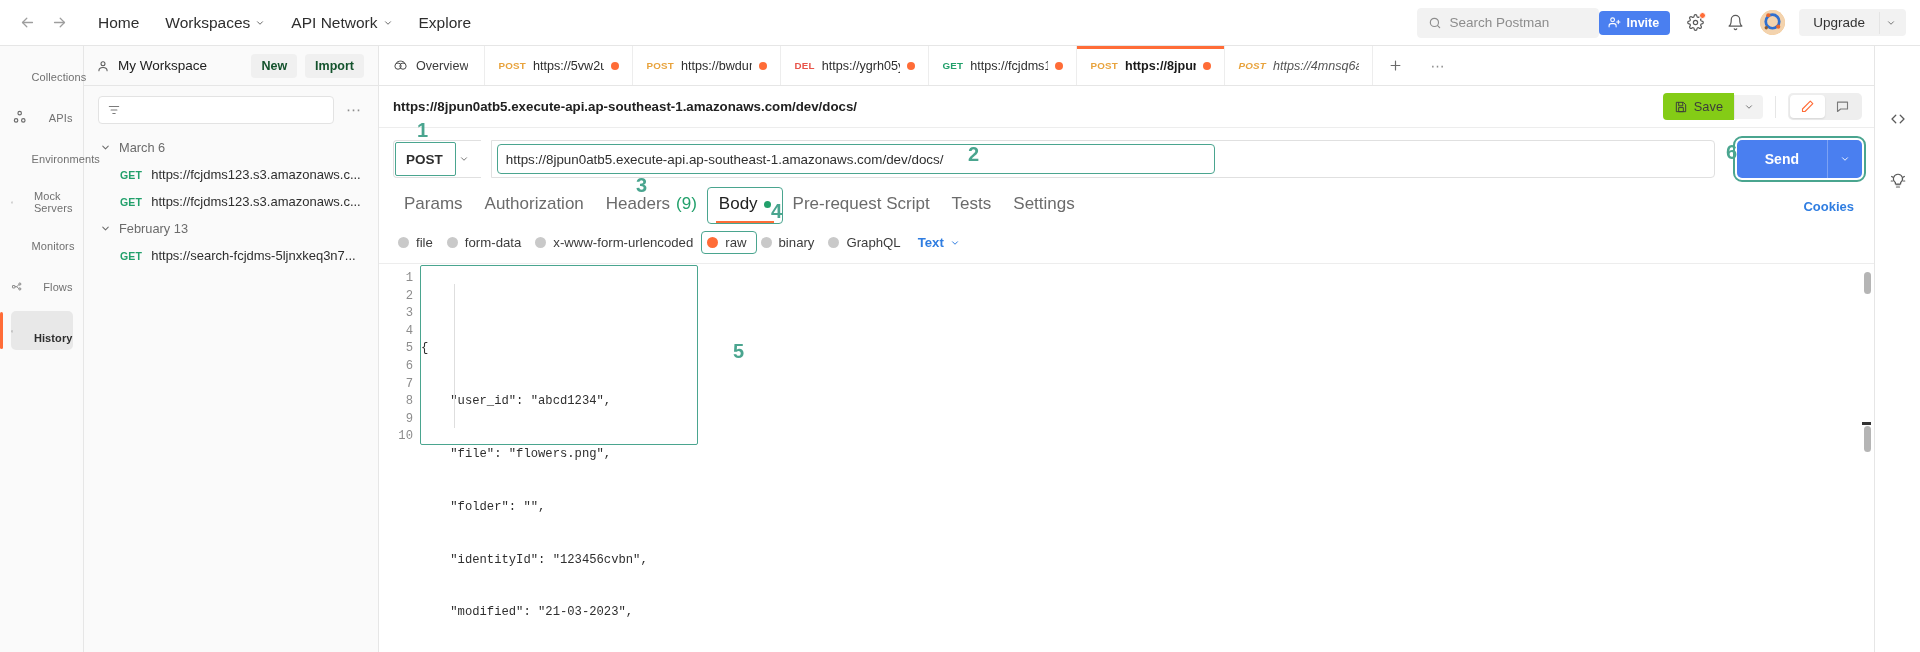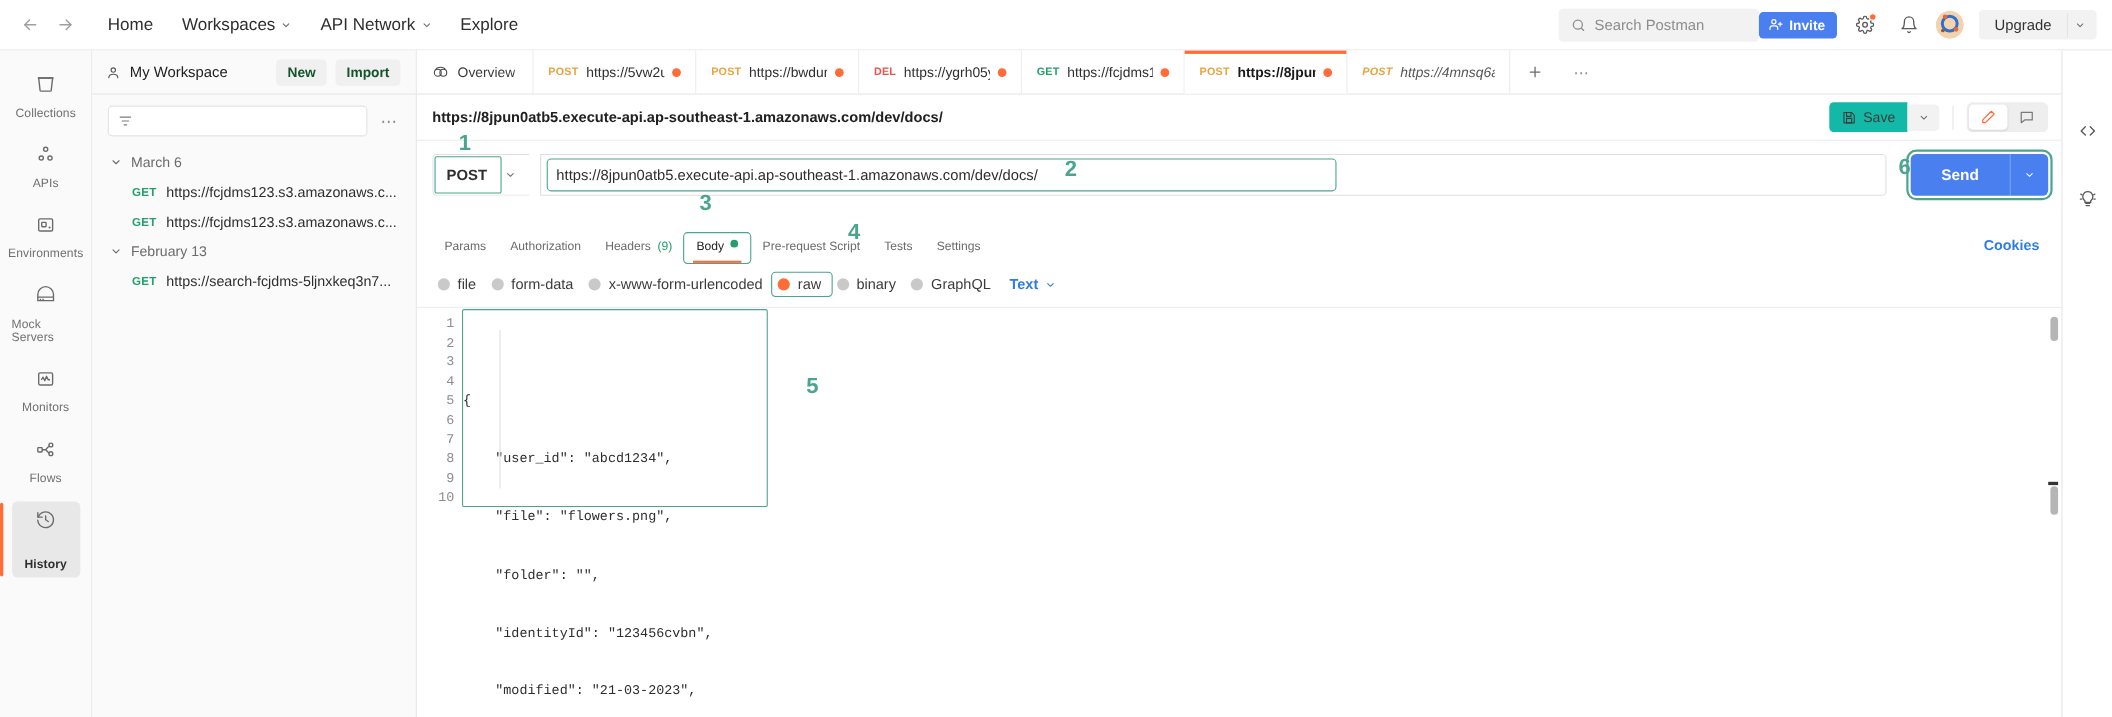--- a/index.html
+++ b/index.html
@@ -67,21 +67,21 @@
   
   .bodyrow { flex: 1; display: flex; min-height: 0; }
 
   
   .rail {
     width: 84px; min-width:84px; background: #fafafa; border-right: 1px solid #e6e6e6;
     display: flex; flex-direction: column; align-items: center; padding-top: 14px;
   }
   .rail-item {
     width: 62px; padding: 7px 0 6px; margin-bottom: 9px;
-    display: flex; flex-direction: column; align-items: center; gap: 11px;
+    display: flex; flex-direction: row; align-items: center; gap: 21px;
     border-radius: 5px; cursor: pointer; color: #6b6b6b; position: relative;
   }
   .rail-item .lbl { font-size: 11px; color: #707070; letter-spacing:.1px;}
   .rail-item.active { background: #e8e8e8; }
   .rail-item.active .lbl { color: #2e2e2e; font-weight:600;margin-top:14px; }
   .rail-item.active::before {
     content:""; position:absolute; left:-11px; top:1px; bottom:1px; width:3px;
     background:#ff6c37; border-radius:2px;
   }
 
@@ -154,21 +154,21 @@
   .env-eye { padding: 0 14px; display:flex; align-items:center; color:#5a5a5a; cursor:pointer; }
 
   
   .req-head {
     height: 42px; min-height:42px; display:flex; align-items:center;
     padding: 0 0 0 14px; border-bottom:1px solid #ededed;
   }
   .req-title { font-size: 13.3px; color:#212121; font-weight:600; }
   .req-actions { margin-left:auto; display:flex; align-items:center; gap:0; padding-right:12px; }
   .save-btn {
-    display:flex; align-items:center; gap:6px; background:#14b8a6; color:#3c3c3c;
+    display:flex; align-items:center; gap:6px; background:#84cc16; color:#3c3c3c;
     font-size:12.8px; padding:6px 11px; border-radius:4px 0 0 4px; cursor:pointer;
   }
   .save-chev { background:#f2f2f2; padding:7px 9px; border-radius:0 4px 4px 0; cursor:pointer; color:#5a5a5a; border-left:1px solid #e5e5e5;}
   .vdiv { width:1px; height:22px; background:#e6e6e6; margin:0 12px; }
   .seg { display:flex; background:#eeeeee; border-radius:5px; padding:2px; }
   .seg-btn { padding:4px 10px; border-radius:4px; cursor:pointer; display:flex; align-items:center; color:#7a7a7a;}
   .seg-btn.on { background:#fff; color:#ff6c37; box-shadow:0 1px 2px rgba(0,0,0,.10); }
 
   
   .url-row { display:flex; align-items:center; padding: 12px 12px 10px 14px; gap:10px; position:relative; }
@@ -192,22 +192,22 @@
   .send-wrap {
     display:flex; align-items:stretch; height:38px; background:#4a7ff0; border-radius:5px;
     overflow:hidden; cursor:pointer; outline:2px solid #4aa58f; outline-offset:2px; margin-left:12px;
   }
   .send-btn { color:#fff; font-size:14px; font-weight:600; padding: 0 28px; display:flex; align-items:center; }
   .send-chev { padding:0 12px; display:flex; align-items:center; color:#fff; border-left:1px solid rgba(255,255,255,.28); }
 
   
   .req-tabs { display:flex; align-items:flex-end; padding: 0 14px; position:relative; gap:0; }
   .rtab {
-    font-size:11px; color:#6b6b6b; padding: 6px 11px 9px; cursor:pointer; position:relative;
-    display:flex; gap:6px; white-space:nowrap;margin-top:24px;
+    font-size:17px; color:#6b6b6b; padding: 6px 11px 9px; cursor:pointer; position:relative;
+    display:flex; align-items:center; gap:6px; white-space:nowrap;
   }
   .rtab.active { color:#212121; font-weight:400; }
   .rtab.active::after {
     content:""; position:absolute; left:8px; right:8px; bottom:0; height:2.5px; background:#ff6c37;
   }
   .rtab .cnt { color:#22a06b; }
   .green-dot { width:7px; height:7px; border-radius:50%; background:#22a06b; }
   .box-hl { outline: 1.6px solid #4aa58f; outline-offset:0px; border-radius:3px; }
   .cookies {
     margin-left:auto; font-size:13px; color:#2f7de1; font-weight:600; cursor:pointer;

